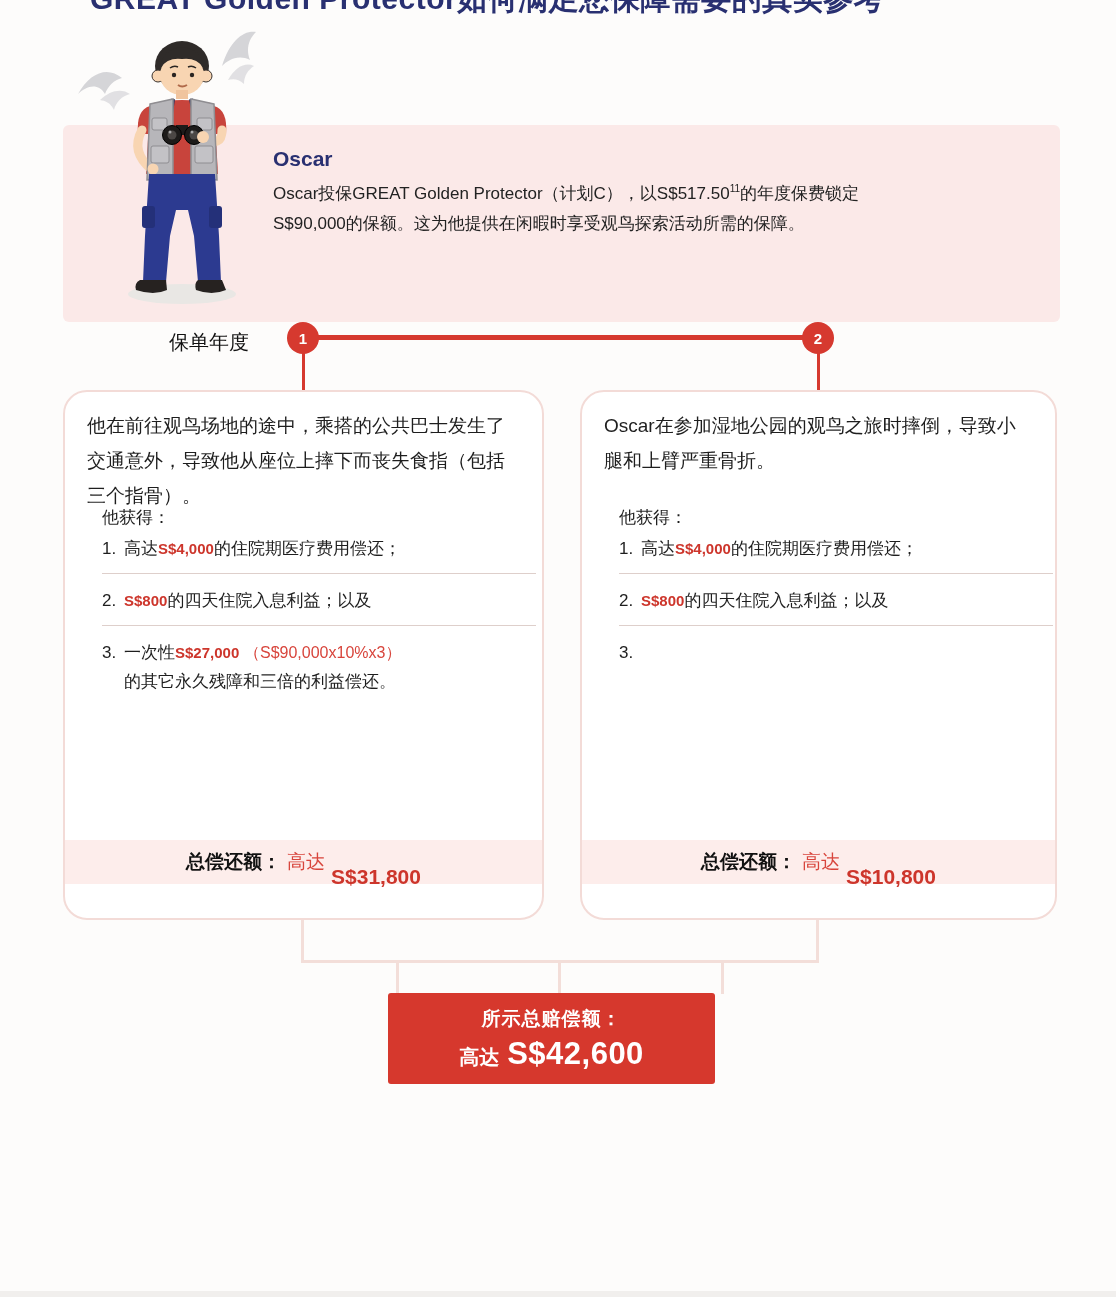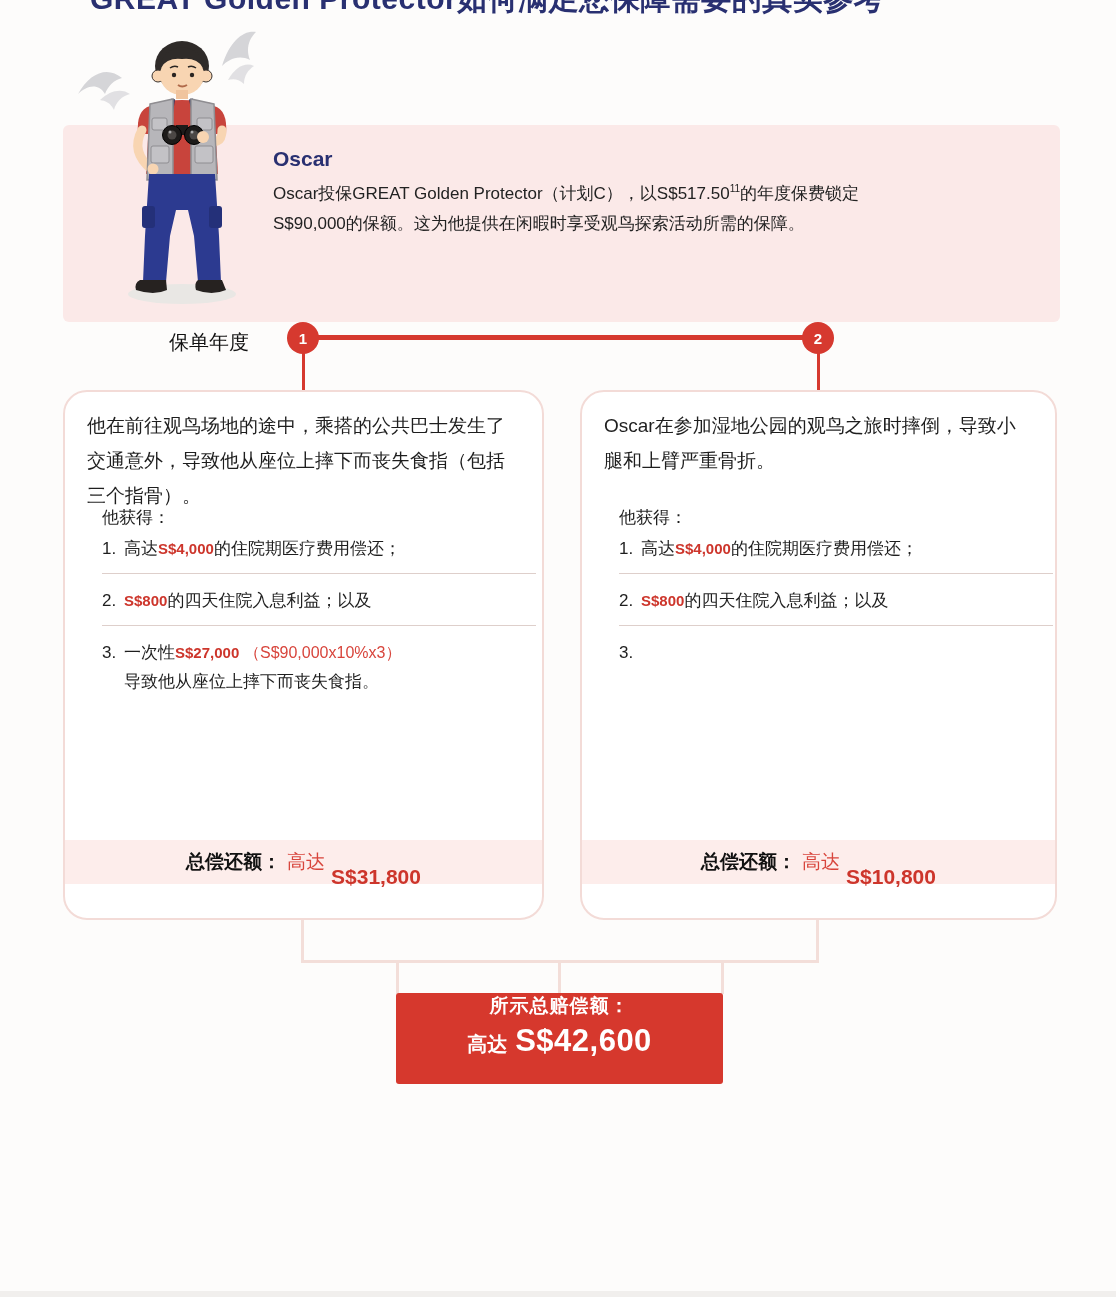--- a/index.html
+++ b/index.html
@@ -85,23 +85,23 @@
   
   .conn{position:absolute;background:#f3ded9;}
   .conn-v1{left:301px;top:920px;width:3px;height:42px;}
   .conn-v2{left:816px;top:920px;width:3px;height:42px;}
   .conn-h {left:301px;top:960px;width:518px;height:3px;}
   .conn-v3{left:396px;top:962px;width:3px;height:32px;}
   .conn-v4{left:558px;top:962px;width:3px;height:32px;}
   .conn-v5{left:721px;top:962px;width:3px;height:32px;}
   
   .grand{
-    position:absolute;left:396px;top:993px;width:327px;height:91px;
+    position:absolute;left:388px;top:993px;width:327px;height:91px;
     background:#d6382d;border-radius:3px;color:#ffffff;
-    display:flex;flex-direction:column;align-items:center;gap:4px;
+    display:flex;flex-direction:column;align-items:center;justify-content:center;gap:4px;
   }
   .grand-label{font-size:19px;font-weight:bold;letter-spacing:1px;}
   .grand-line2{display:flex;align-items:baseline;gap:8px;}
   .grand-qualifier{font-size:20px;font-weight:bold;}
   .grand-amount{font-size:31px;font-weight:800;letter-spacing:.5px;}
   
   .bottom-edge{position:absolute;left:0;top:1291px;width:1116px;height:6px;background:#f1efed;}
 </style>
 </head>
 <body>
@@ -206,21 +206,21 @@
         <span class="b-body"><span>高达</span><span class="b-amount">S$4,000</span><span>的住院期医疗费用偿还；</span></span>
       </div>
       <div class="b-sep"></div>
       <div class="b-item">
         <span class="b-num">2.</span>
         <span class="b-body"><span></span><span class="b-amount">S$800</span><span>的四天住院入息利益；以及</span></span>
       </div>
       <div class="b-sep"></div>
       <div class="b-item">
         <span class="b-num">3.</span>
-        <span class="b-body"><span>一次性</span><span class="b-amount">S$27,000</span> <span class="b-formula">（S$90,000x10%x3）</span><br><span>导致他从座位上摔下而丧失食指。</span></span>
+        <span class="b-body"><span>一次性</span><span class="b-amount">S$27,000</span> <span class="b-formula">（S$90,000x10%x3）</span><br><span>的其它永久残障和三倍的利益偿还。</span></span>
       </div>
     </div>
     <div class="card-total">
       <span class="ct-label">总偿还额：</span>
       <span class="ct-qualifier">高达</span>
       <span class="ct-amount">S$31,800</span>
     </div>
   </div>
 
   <div class="card card-right">

